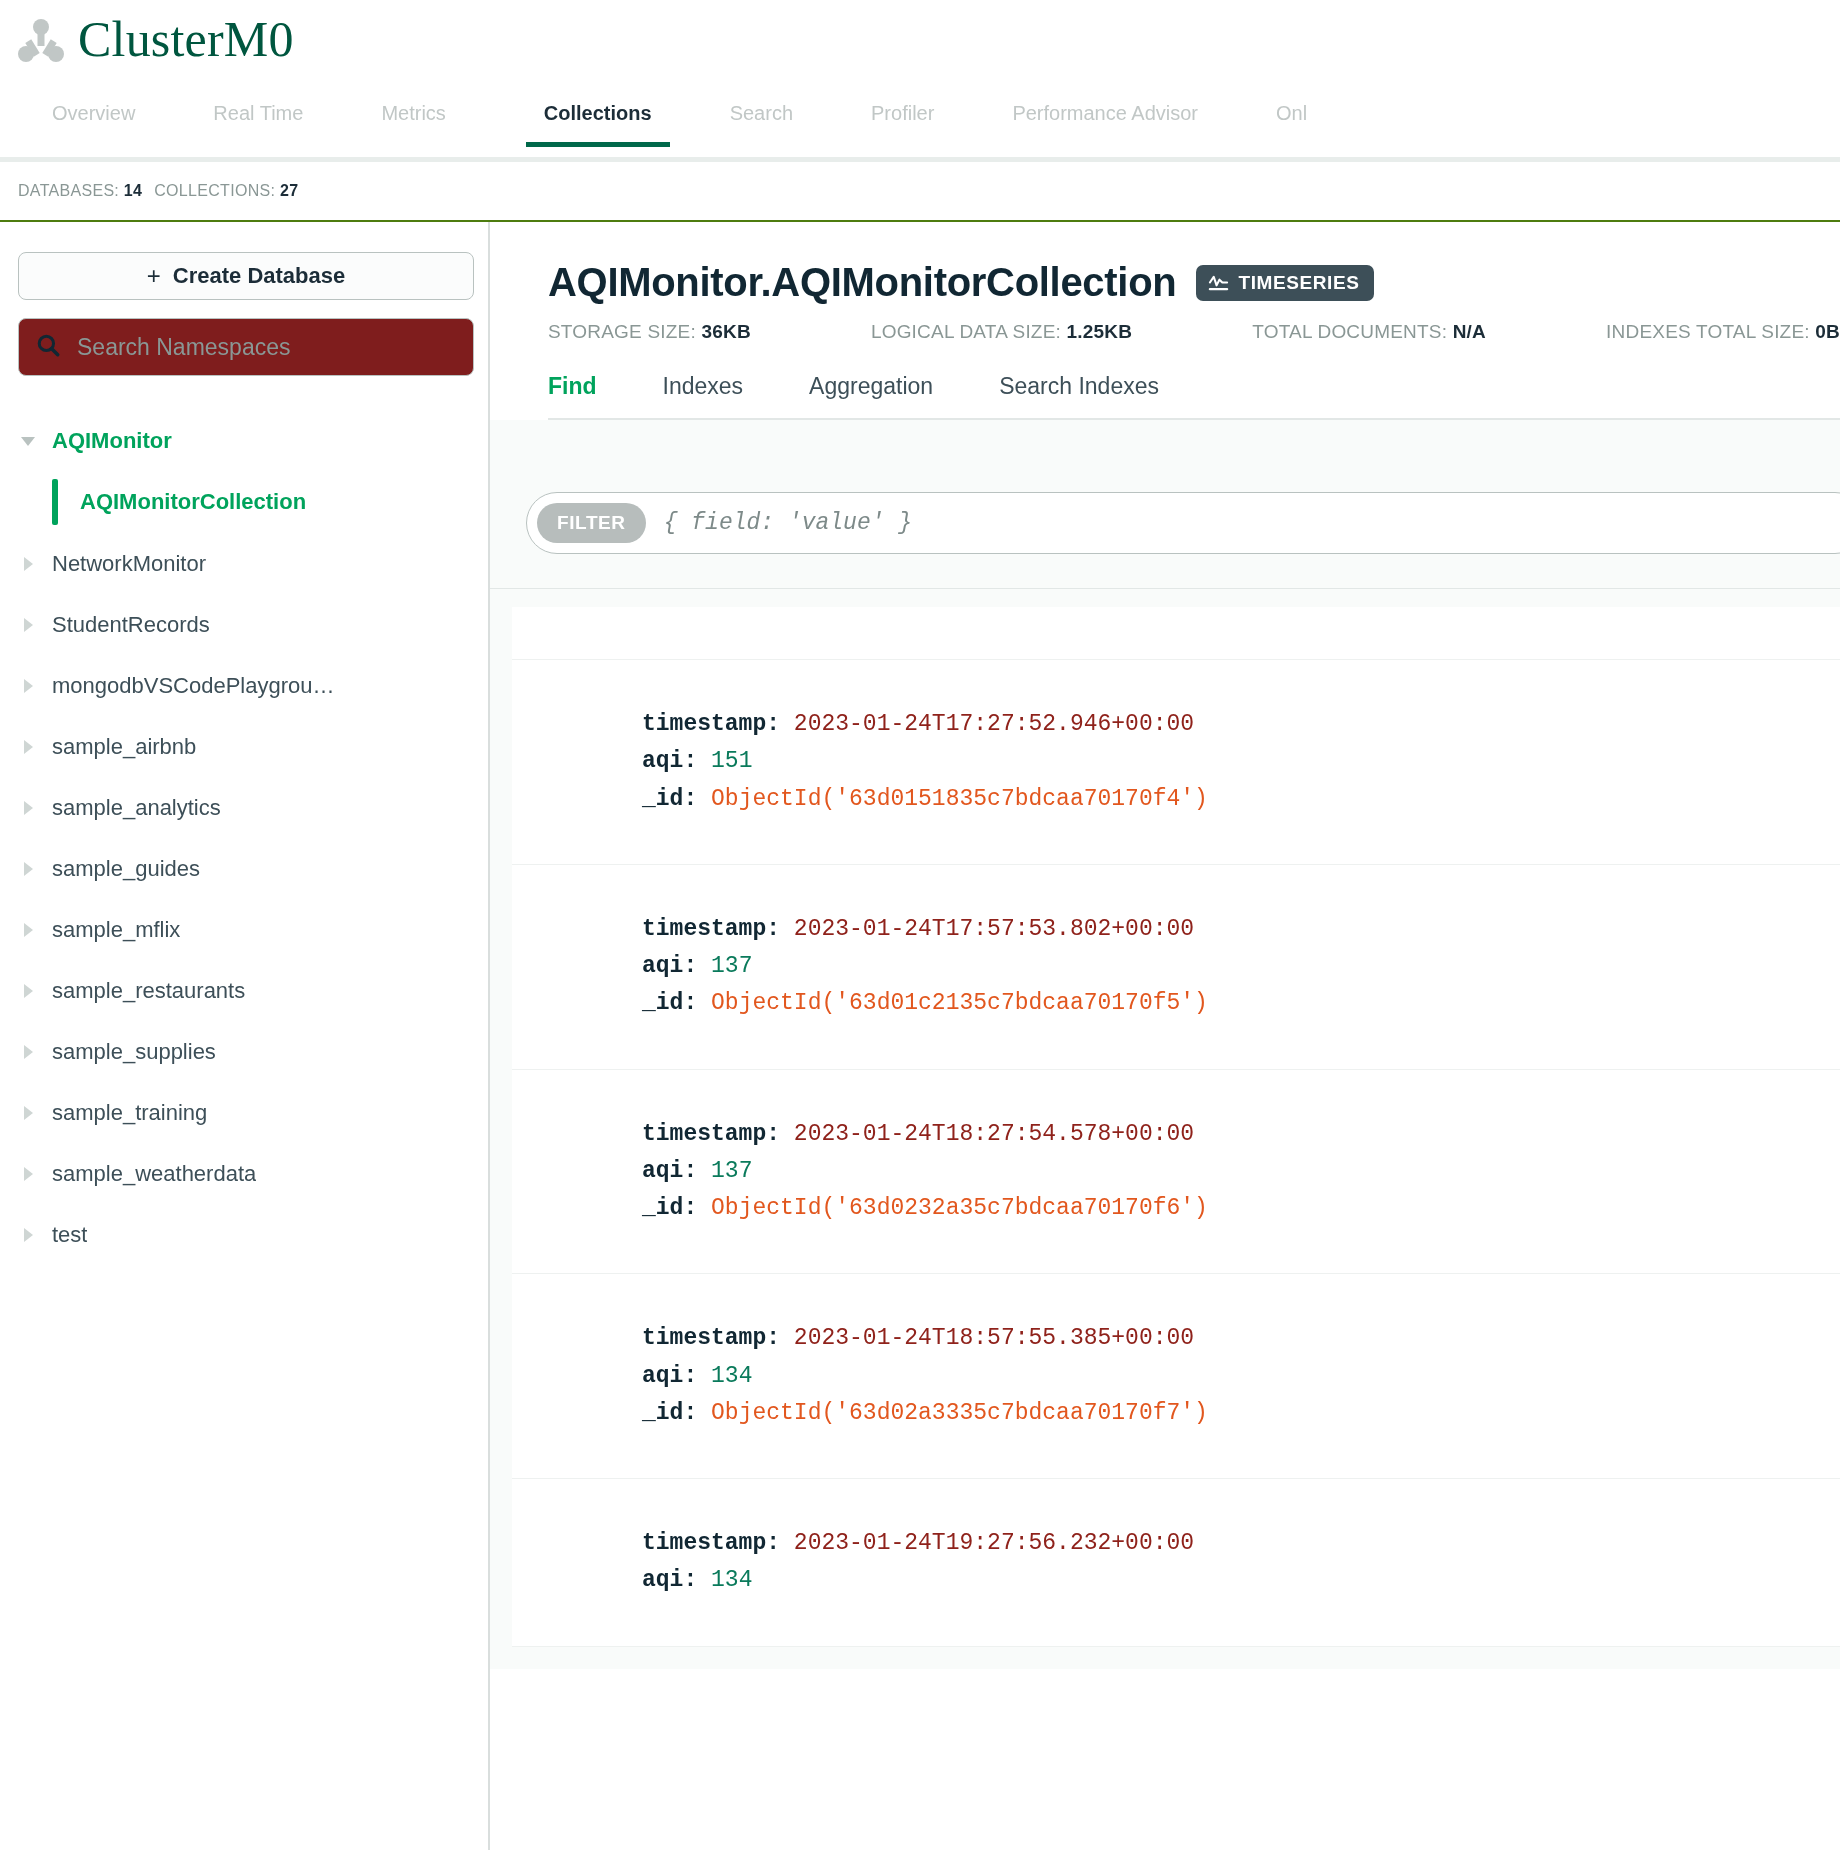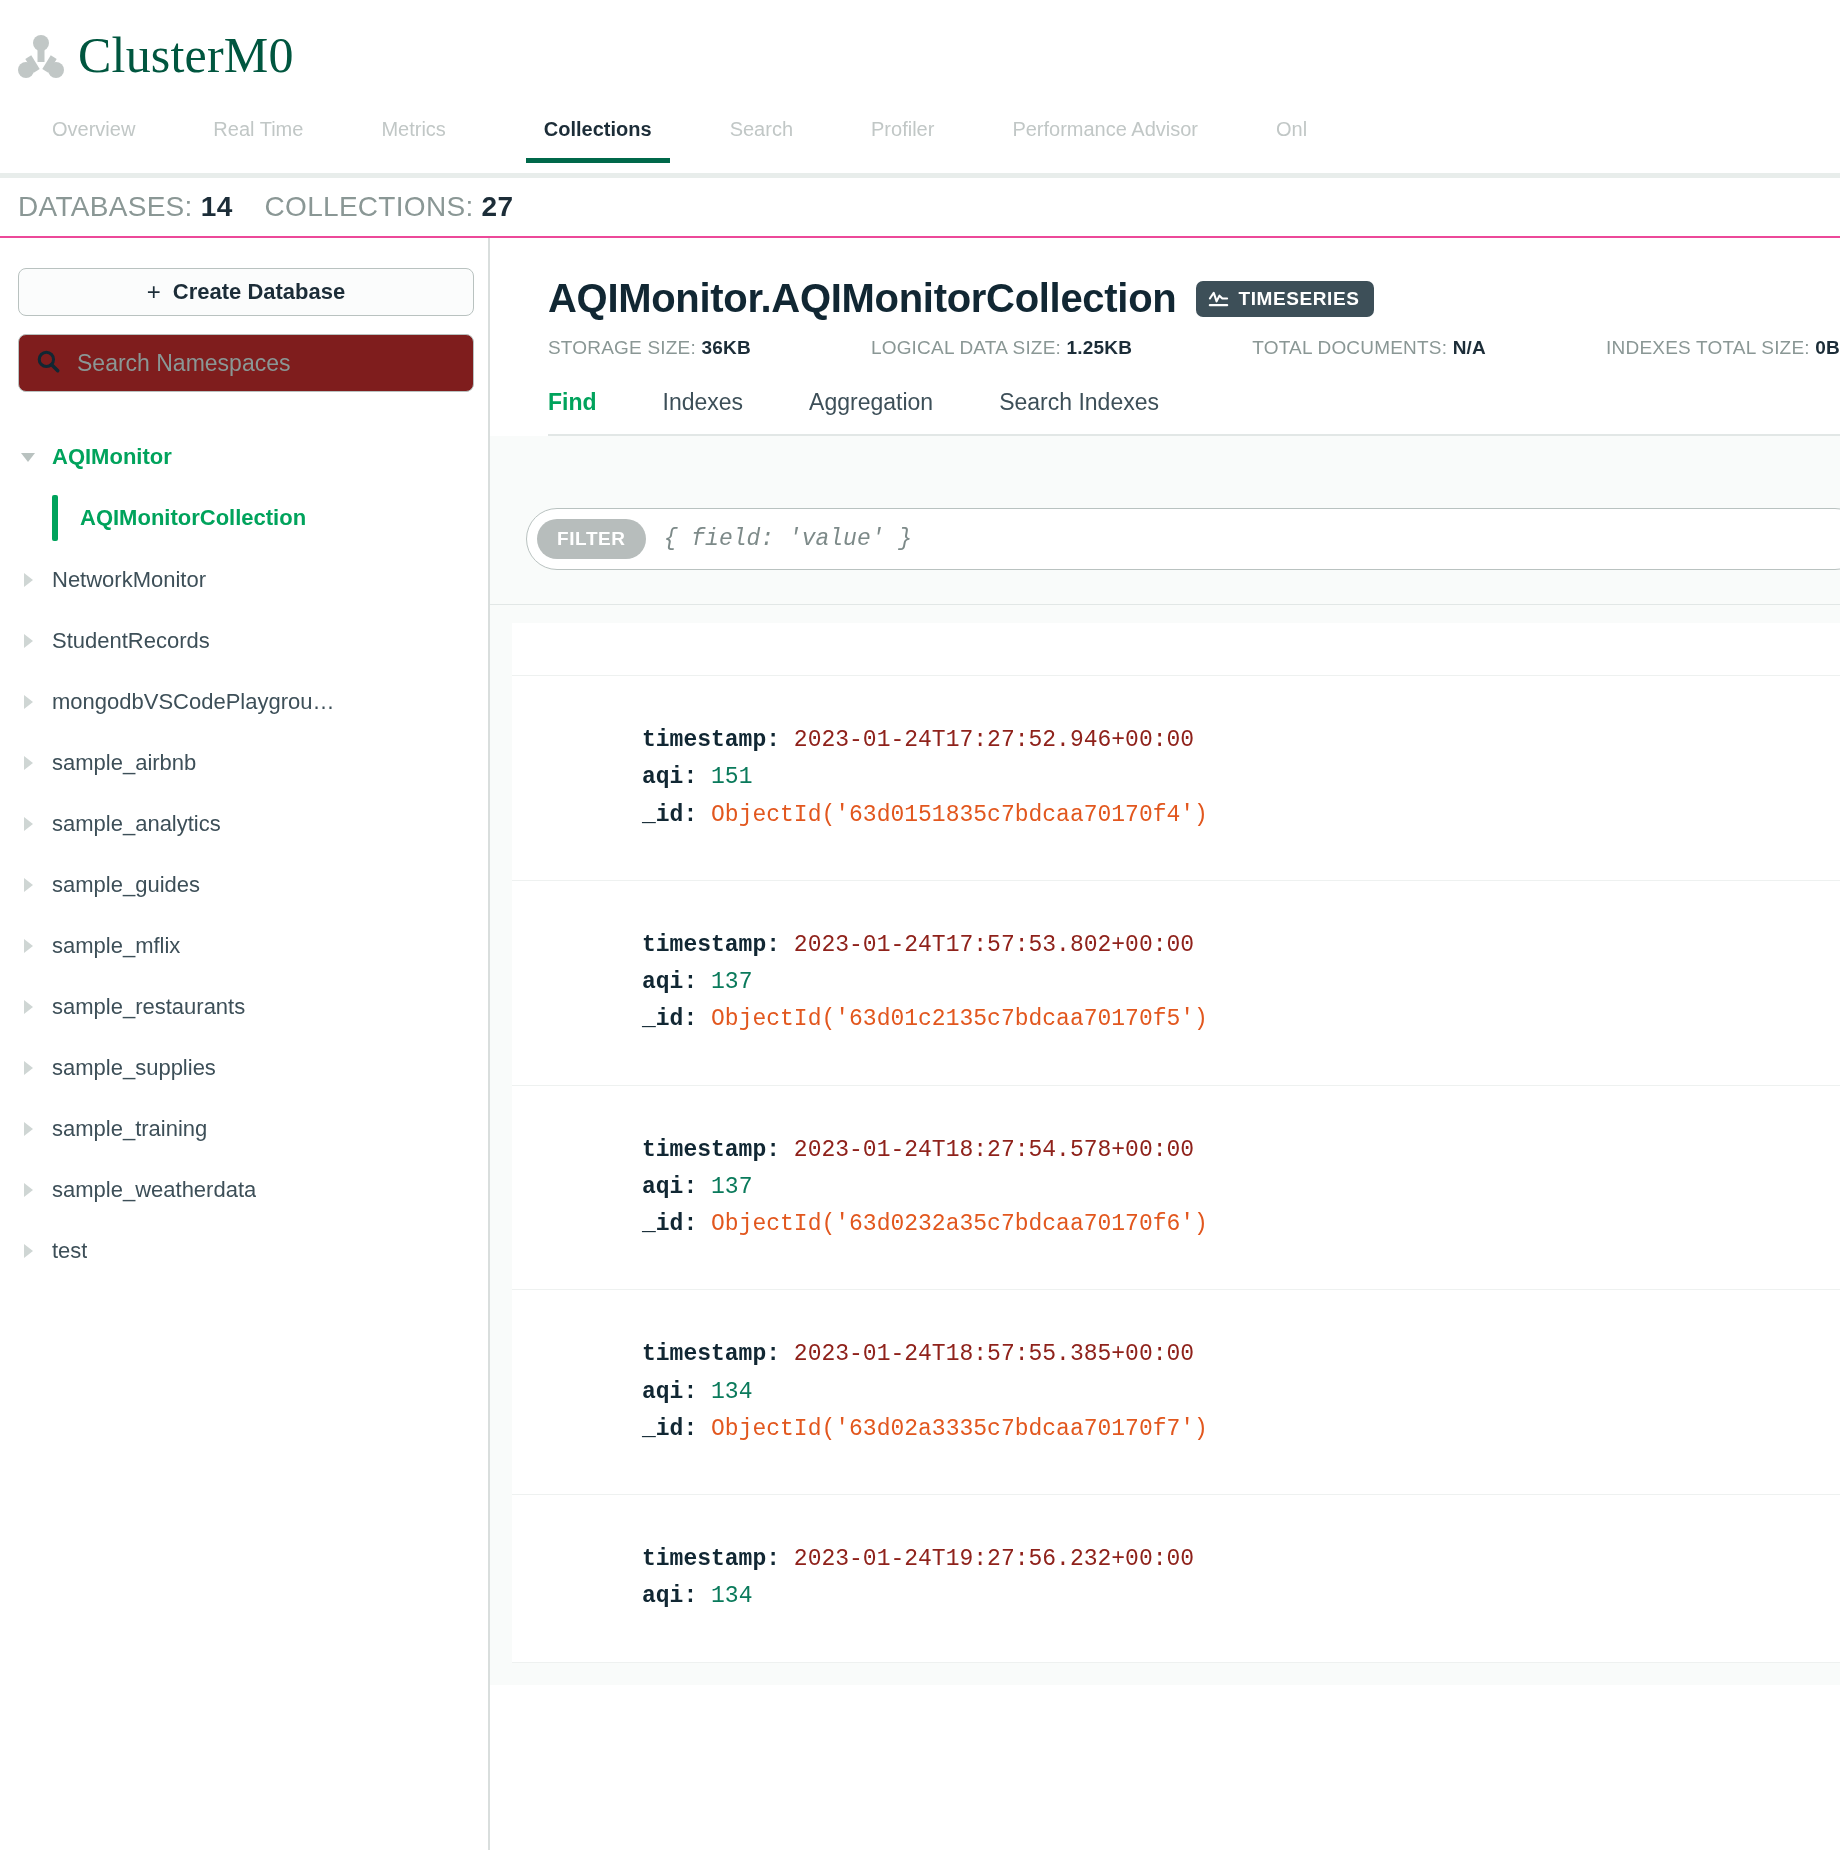--- a/index.html
+++ b/index.html
@@ -10,21 +10,20 @@
     overflow: hidden;
     background: #ffffff;
     font-family: "Liberation Sans", sans-serif;
     -webkit-font-smoothing: antialiased;
   }
 
   
   .topbar {
     padding: 14px 0 0 18px;
     height: 96px;
-    margin-top: 16px;
   }
   .logo-row {
     display: flex;
     align-items: center;
     gap: 14px;
   }
   .logo-mark {
     width: 46px;
     height: 46px;
     flex: 0 0 46px;
@@ -78,24 +77,24 @@
     height: 5px;
     background: #e8edeb;
   }
 
   
   .dbstats {
     height: 60px;
     display: flex;
     align-items: center;
     padding-left: 18px;
-    gap: 32px;
-    font-size: 28px;
+    gap: 12px;
+    font-size: 16px;
     letter-spacing: 0.3px;
-    border-bottom: 2px solid #ec4899;
+    border-bottom: 2px solid #4d7c0f;
   }
   .dbstats .pair { color: #8a9795; }
   .dbstats .pair b { color: #1c2d38; font-weight: 700; }
 
   
   .body {
     display: flex;
     height: calc(1850px - 96px - 66px - 60px);
   }
 

